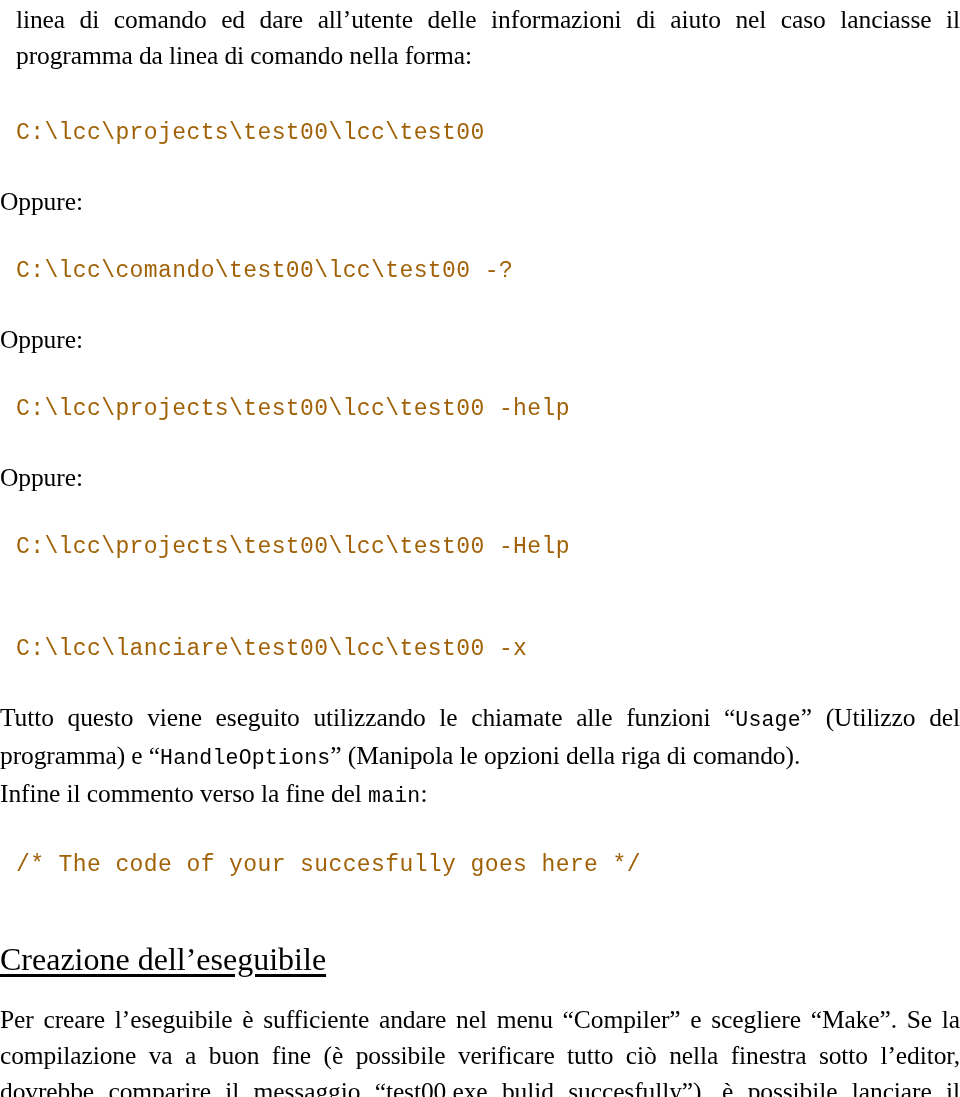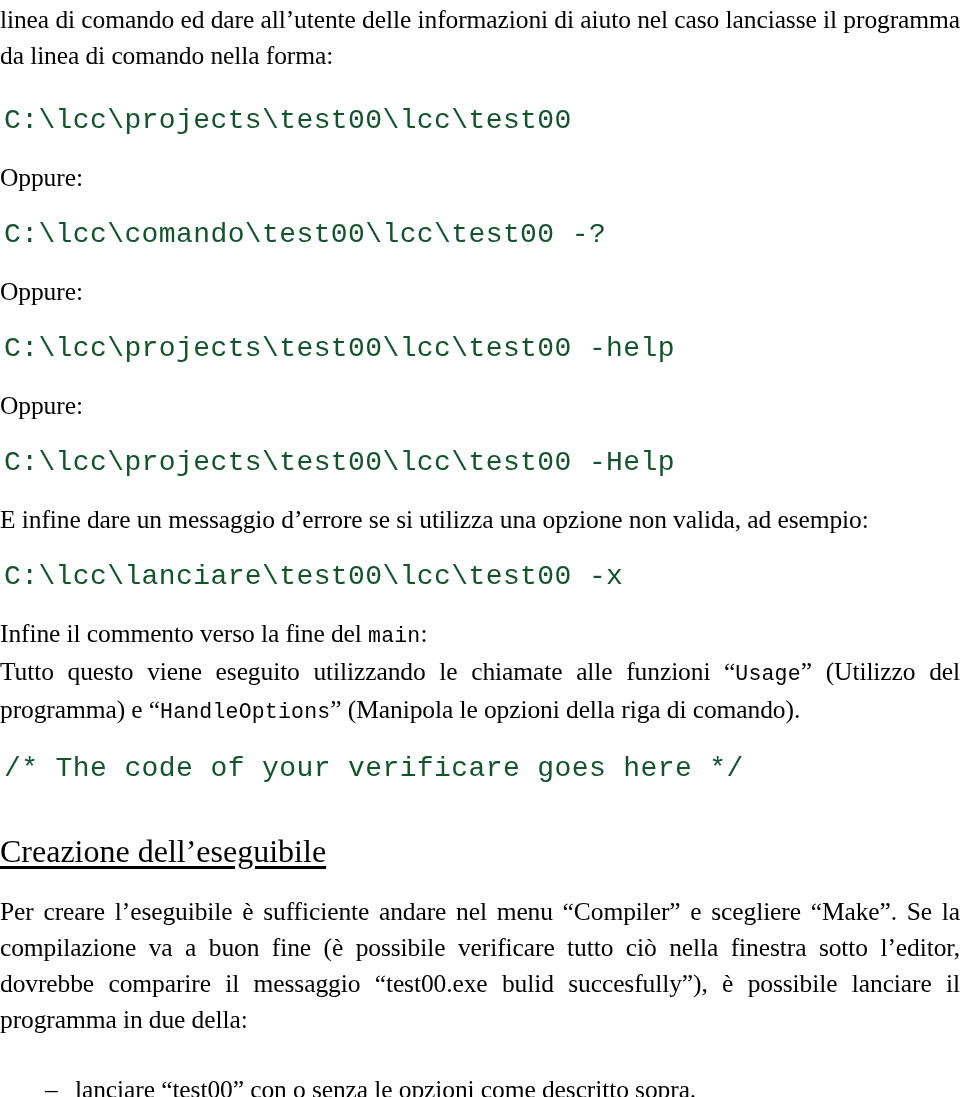--- a/index.html
+++ b/index.html
@@ -27,32 +27,33 @@
     font-size: 25.5px;
     line-height: 36px;
     text-align: justify;
     text-justify: inter-word;
     margin: 0;
     padding: 0;
     letter-spacing: -0.1px;
   }
   .para.first {
     margin-top: 2px;
+    padding-left: 16px;
   }
 
   
   .code {
     font-family: "Liberation Mono", "DejaVu Sans Mono", monospace;
-    font-size: 28px;
+    font-size: 23px;
     line-height: 34px;
-    margin: 4px;
+    margin: 16px;
     padding: 0;
     white-space: pre;
     letter-spacing: 0.4px;
-    color: #14532d;
+    color: #a16207;
   }
 
   
   .mono {
     font-family: "Liberation Mono", "DejaVu Sans Mono", monospace;
     font-size: 21.5px;
     letter-spacing: 0.2px;
   }
 
   
@@ -136,35 +137,34 @@
   <div class="gap-sm"></div>
 
   <p class="para">Oppure:</p>
 
   <div class="gap-sm"></div>
 
   <pre class="code">C:\lcc\projects\test00\lcc\test00 -Help</pre>
 
   <div class="gap-sm"></div>
 
-  <p class="para">E infine dare un messaggio d’errore se si utilizza una opzione non valida, ad esempio:</p>
 
   <div class="gap-sm"></div>
 
   <pre class="code">C:\lcc\lanciare\test00\lcc\test00 -x</pre>
 
   <div class="gap-sm"></div>
 
+  <p class="para"><span>Tutto questo viene eseguito utilizzando le chiamate alle funzioni “</span><span class="mono">Usage</span><span>” (Utilizzo del programma) e “</span><span class="mono">HandleOptions</span><span>” (Manipola le opzioni della riga di comando).</span></p>
+
   <p class="para"><span>Infine il commento verso la fine del </span><span class="mono">main</span><span>:</span></p>
-
-  <p class="para"><span>Tutto questo viene eseguito utilizzando le chiamate alle funzioni “</span><span class="mono">Usage</span><span>” (Utilizzo del programma) e “</span><span class="mono">HandleOptions</span><span>” (Manipola le opzioni della riga di comando).</span></p>
 
   <div class="gap-sm"></div>
 
-  <pre class="code">/* The code of your verificare goes here */</pre>
+  <pre class="code">/* The code of your succesfully goes here */</pre>
 
   <div class="gap-sm"></div>
 
 
   <div class="gap-md"></div>
 
   <div>
     <span class="heading">Creazione dell’eseguibile</span>
   </div>
 

